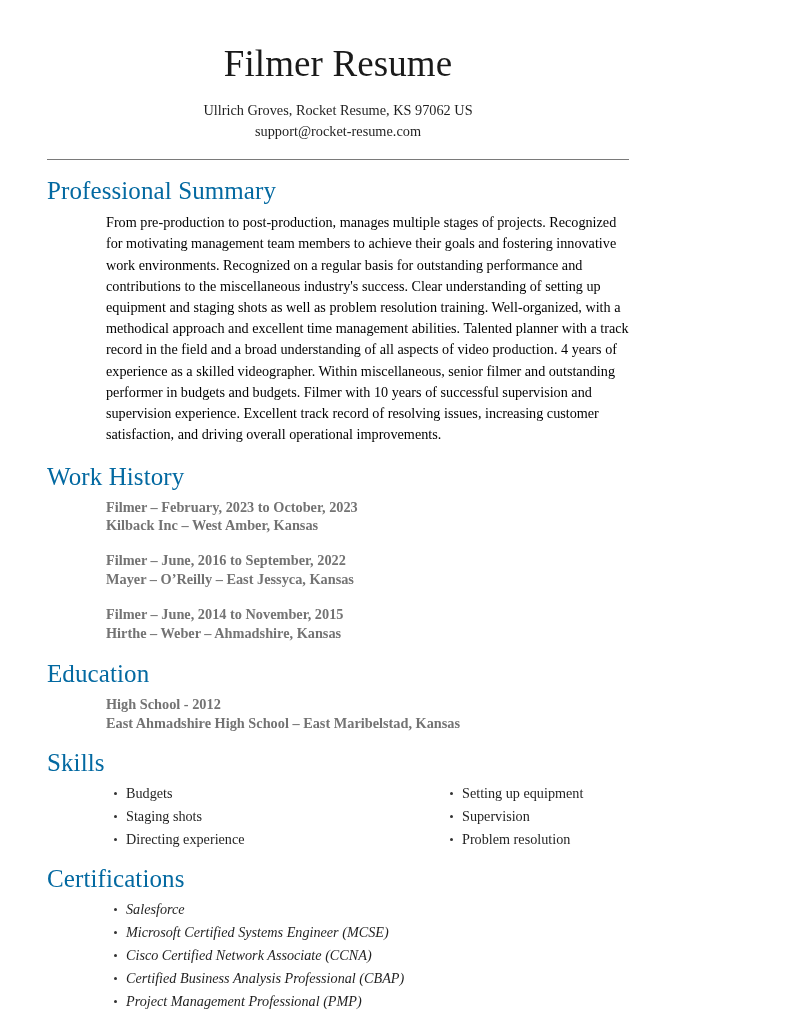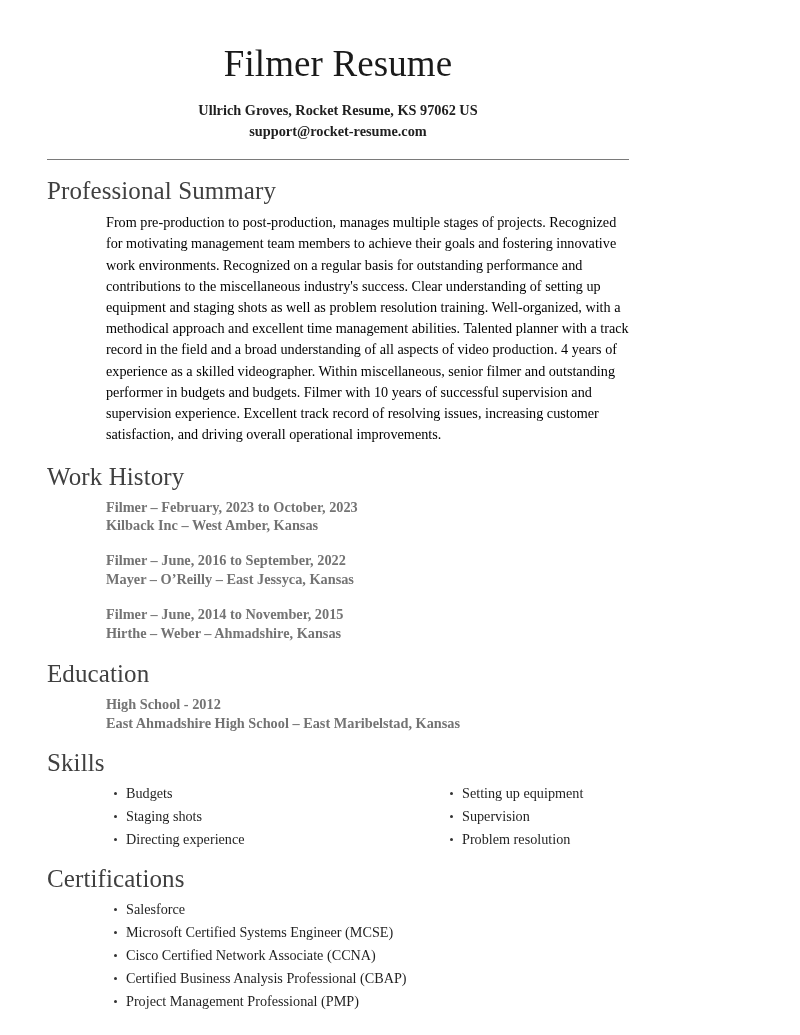--- a/index.html
+++ b/index.html
@@ -35,38 +35,38 @@
     line-height: 1.18;
     color: #1a1a1a;
   }
   .contact-block {
     text-align: center;
     margin-top: 14px;
     font-size: 14.3px;
     line-height: 1.52;
     color: #1f1f1f;
   }
-  .contact-line { display: block; font-weight: bold; }
+  .contact-line { display: block; }
 
   .header-rule {
     border: 0;
     border-top: 1.6px solid #7a7a7a;
     margin: 16px 0 0 0;
     width: 100%;
   }
 
   
   .section { margin: 0; }
   .section-heading {
     font-size: 25px;
     font-weight: 400;
     line-height: 1.2;
     margin: 0;
     padding: 16px 0 6px 0;
-    color: #404040;
+    color: #0369a1;
     letter-spacing: 0.1px;
   }
   .section-body {
     padding-left: 59px;
   }
 
   
   .summary-text {
     font-size: 14.2px;
     line-height: 1.495;
@@ -115,21 +115,21 @@
   .skills-body {
     padding-left: 67px;
     display: flex;
     gap: 16px;
   }
   .skills-col {
     width: 320px;
     flex: 0 0 320px;
   }
 
-  .certs-body { padding-left: 67px; }
+  .certs-body { padding-left: 67px; font-style: italic; }
 </style>
 </head>
 <body>
 
 <div class="page">
 
   <header>
     <h1 class="resume-title">Filmer Resume</h1>
     <div class="contact-block">
       <span class="contact-line">Ullrich Groves, Rocket Resume, KS 97062 US</span>

